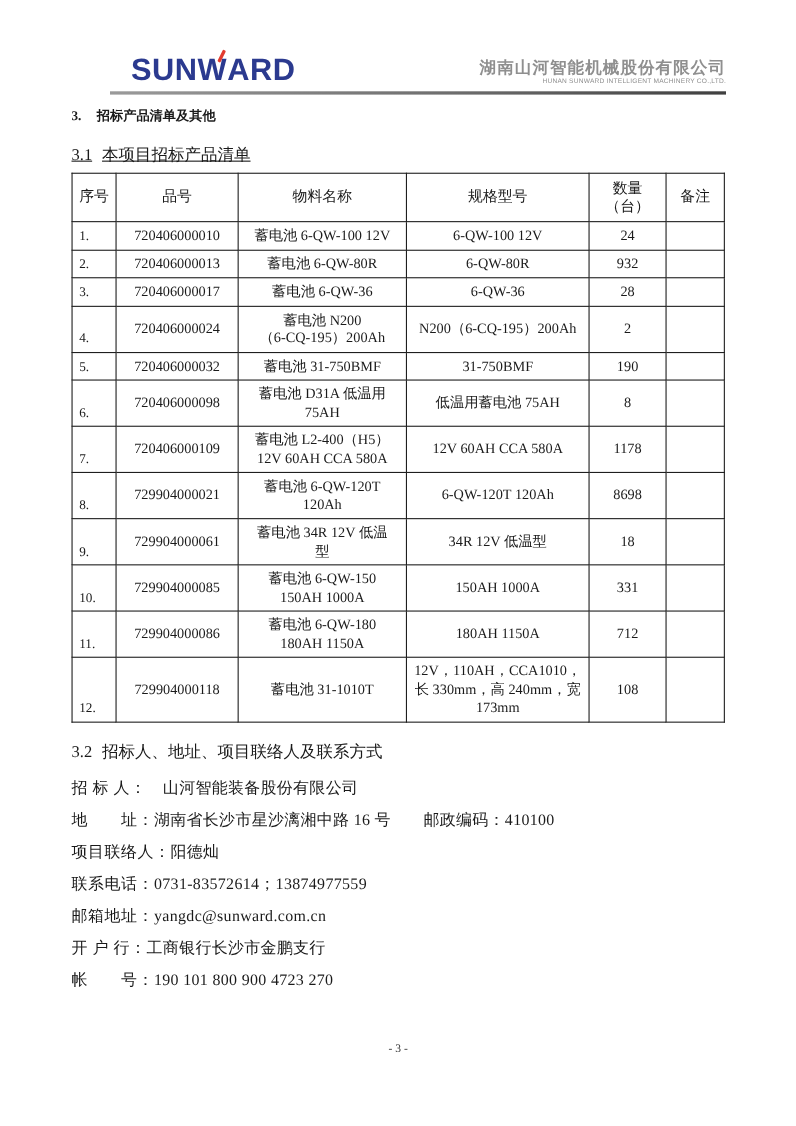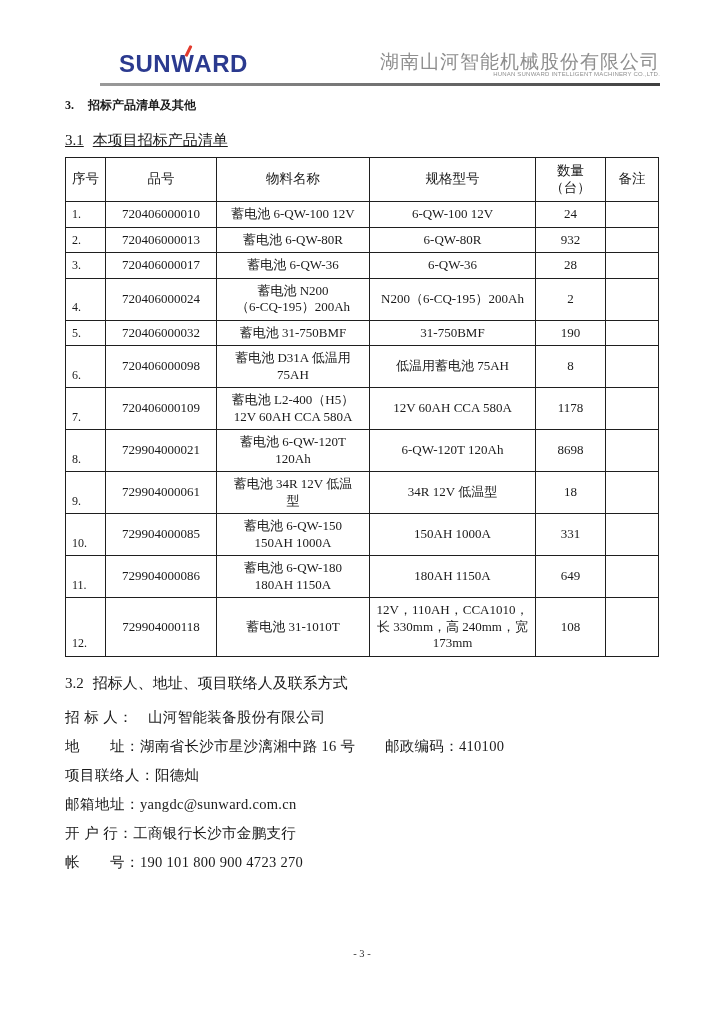--- a/index.html
+++ b/index.html
@@ -18,35 +18,35 @@
     background:#ffffff;
     color:var(--text);
     font-family:"Liberation Serif","DejaVu Serif",serif;
     overflow:hidden;
   }
   
   .header{position:relative;height:88px;}
   .logo{
     position:absolute;left:119px;top:53px;
     font-family:"Liberation Sans","DejaVu Sans",sans-serif;
-    font-weight:800;font-size:24px;letter-spacing:.5px;
+    font-weight:800;font-size:28px;letter-spacing:.5px;
     color:var(--logo-blue);line-height:22px;
   }
   .logo .w-wrap{position:relative;display:inline-block;}
   .logo .red-accent{
     position:absolute;display:block;width:3px;height:12px;
     background:var(--logo-red);
     transform:rotate(26deg);top:-8px;right:4px;border-radius:1px;
   }
   .company{
     position:absolute;right:64px;top:55px;text-align:right;
     color:var(--company-gray);
     font-family:"Liberation Sans","DejaVu Sans",sans-serif;
   }
-  .company-cn{font-size:19px;font-weight:normal;letter-spacing:1px;line-height:14px;}
+  .company-cn{font-size:15px;font-weight:bold;letter-spacing:1px;line-height:14px;}
   .company-en{font-size:6px;letter-spacing:.2px;margin-top:2px;line-height:7px;}
   .header-rule{
     position:absolute;left:100px;right:64px;top:83px;height:2.5px;
     background:linear-gradient(to right,#9a9a9a 0%,#6e6e6e 55%,#3f3f3f 100%);
   }
   
   .s3{margin:9px 0 0 65px;font-size:12px;font-weight:bold;}
   .s3 .num{margin-right:14px;}
   .s31{margin:17px 0 7px 65px;font-size:15px;text-decoration:underline;}
   .s31 .num{margin-right:9px;}
@@ -208,21 +208,21 @@
           <td class="spec-cell">150AH 1000A</td>
           <td class="quantity-cell">331</td>
           <td class="remark-cell"></td>
         </tr>
         <tr>
           <td class="serial-cell">11.</td>
           <td class="item-code-cell">729904000086</td>
           <td class="material-name-cell">蓄电池 6-QW-180
 180AH 1150A</td>
           <td class="spec-cell">180AH 1150A</td>
-          <td class="quantity-cell">649</td>
+          <td class="quantity-cell">712</td>
           <td class="remark-cell"></td>
         </tr>
         <tr>
           <td class="serial-cell">12.</td>
           <td class="item-code-cell">729904000118</td>
           <td class="material-name-cell">蓄电池 31-1010T</td>
           <td class="spec-cell">12V，110AH，CCA1010，
 长 330mm，高 240mm，宽
 173mm</td>
           <td class="quantity-cell">108</td>
@@ -232,20 +232,21 @@
   </table>
 
   <div class="s32">
     <span class="num">3.2</span><span>招标人、地址、项目联络人及联系方式</span>
   </div>
 
   <div class="contacts">
       <div class="contact-line"><span class="contact-label">招 标 人：</span><span class="contact-value">　山河智能装备股份有限公司</span></div>
       <div class="contact-line"><span class="contact-label">地　　址：</span><span class="contact-value">湖南省长沙市星沙漓湘中路 16 号　　邮政编码：410100</span></div>
       <div class="contact-line"><span class="contact-label">项目联络人：</span><span class="contact-value">阳德灿</span></div>
+      <div class="contact-line"><span class="contact-label">联系电话：</span><span class="contact-value">0731-83572614；13874977559</span></div>
       <div class="contact-line"><span class="contact-label">邮箱地址：</span><span class="contact-value">yangdc@sunward.com.cn</span></div>
       <div class="contact-line"><span class="contact-label">开 户 行：</span><span class="contact-value">工商银行长沙市金鹏支行</span></div>
       <div class="contact-line"><span class="contact-label">帐　　号：</span><span class="contact-value">190 101 800 900 4723 270</span></div>
     </div>
 
   <div class="footer">- 3 -</div>
 
 </div>
 
 </body></html>

